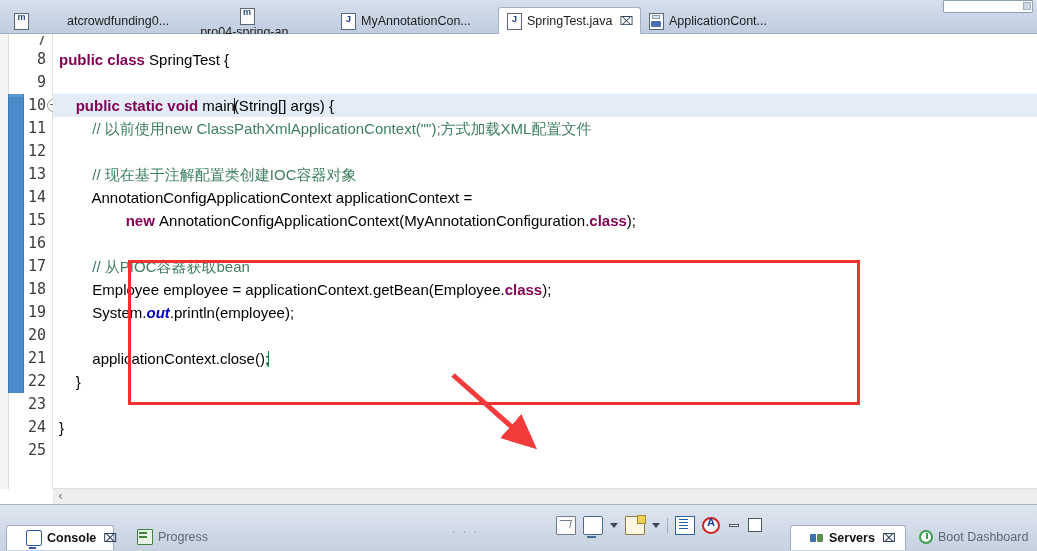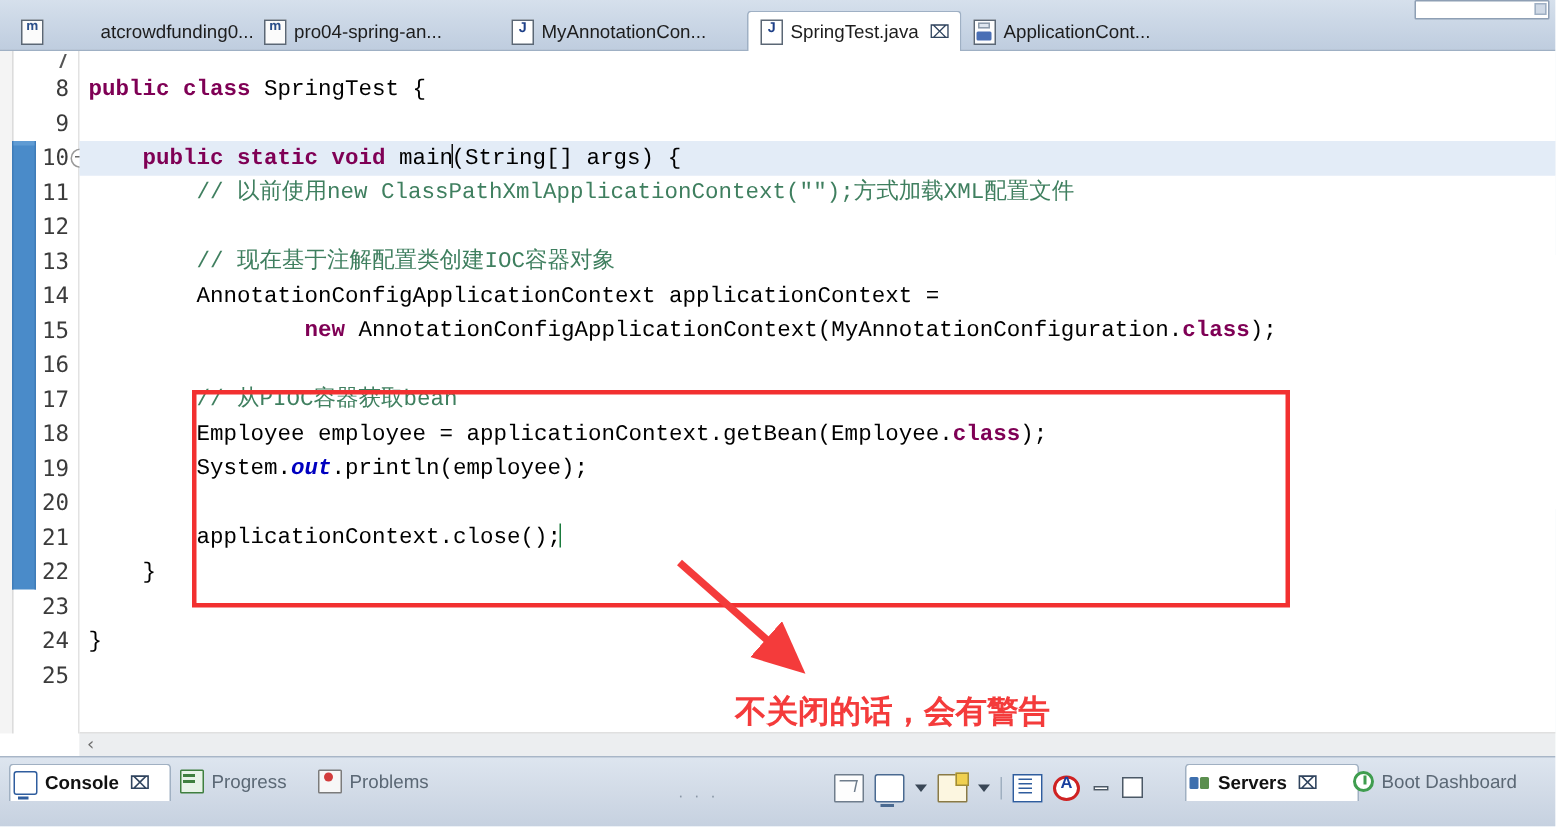--- a/index.html
+++ b/index.html
@@ -103,21 +103,21 @@
     position:relative;box-sizing:border-box;}
   .lnrow .fold{
     position:absolute;right:-8px;top:5px;width:11px;height:11px;
     border:1px solid #9a9a9a;border-radius:50%;background:#fff;
   }
   .lnrow .fold:after{
     content:"";position:absolute;left:2px;top:4px;width:5px;height:1px;background:#6a6a6a;
   }
   .code{
     position:absolute;left:53px;top:0;right:0;height:470px;
-    font-family:Liberation Mono, monospace;
+    font-family:Liberation Sans, sans-serif;
     font-size:15px;
     white-space:pre;
     color:#000000;
   }
   .crow{height:23px;line-height:23px;padding-left:6px;box-sizing:border-box;}
   .hl-row{background:#e3ecf7;}
   .hl-full{
     position:absolute;left:0;right:0;height:23px;background:#e3ecf7;
   }
   .kw{color:#7f0055;font-weight:bold;}
@@ -160,22 +160,22 @@
   .arrow-svg{position:absolute;pointer-events:none;}
 
   
   .bottombar{
     position:absolute;left:0;top:504px;width:1037px;height:47px;
     background:linear-gradient(to bottom,#dde5ef 0%,#d2dbe7 50%,#c6d1e0 100%);
     border-top:1px solid #a8b6c7;
     box-sizing:border-box;
   }
   .vtab{
-    position:absolute;top:4px;height:24px;display:flex;align-items:center;
-    font-size:12.5px;white-space:nowrap;padding:0 2px;box-sizing:border-box;
+    position:absolute;top:20px;height:24px;display:flex;align-items:center;
+    font-size:12.5px;white-space:nowrap;padding:0 19px;box-sizing:border-box;
   }
   .vtab.active{
     background:#ffffff;border:1px solid #a0b0c2;border-bottom:none;
     border-radius:3px 3px 0 0;height:25px;
     color:#111;font-weight:bold;
   }
   .vtab.inactive{color:#5b6875;}
   .vicon{width:14px;height:14px;margin-right:5px;position:relative;flex:0 0 auto;}
   .ic-console{
     background:#ffffff;border:1.5px solid #2f5d9e;border-radius:2px;
@@ -252,21 +252,21 @@
 <div class="app">
 
   <div class="tabbar">
     <div class="topright-box"></div>
 
     <div class="tabstrip">
       <div class="tab" style="width:162px;margin-left:6px;gap:33px;">
         <span class="ticon ic-m"></span>
         <span>atcrowdfunding0...</span>
       </div>
-      <div class="tab" style="width:165px;">
+      <div class="tab" style="width:165px;flex-direction:column;">
         <span class="ticon ic-m"></span>
         <span>pro04-spring-an...</span>
       </div>
       <div class="tab" style="width:165px;">
         <span class="ticon ic-j"></span>
         <span>MyAnnotationCon...</span>
       </div>
       <div class="tab active" style="width:143px;">
         <span class="ticon ic-j"></span>
         <span>SpringTest.java</span>
@@ -320,40 +320,35 @@
 
     <svg class="arrow-svg" style="left:440px;top:336px;" width="110" height="110">
       <defs>
         <marker id="ah" markerWidth="7" markerHeight="7" refX="3" refY="3.2" orient="auto">
           <path d="M0,0 L7,3.2 L0,6.4 z" fill="#f43b3b"></path>
         </marker>
       </defs>
       <line x1="13" y1="5" x2="82" y2="66" stroke="#f43b3b" stroke-width="5" marker-end="url(#ah)"></line>
     </svg>
 
-    <div class="annot-text" style="left:490px;top:426px;">不关闭的话，会有警告</div>
   </div>
 
   <div class="bottombar">
 
     <div class="vtab active" style="left:6px;width:108px;">
       <span class="vicon ic-console"></span>
       <span>Console</span>
       <span class="closex2">⌧</span>
     </div>
 
     <div class="vtab inactive" style="left:118px;width:92px;">
       <span class="vicon ic-progress"></span>
       <span>Progress</span>
     </div>
 
-    <div class="vtab inactive" style="left:210px;width:96px;">
-      <span class="vicon ic-problems"></span>
-      <span>Problems</span>
-    </div>
 
     <span class="dots" style="left:452px;top:20px;">· · ·</span>
 
     <div class="toolicons" style="left:556px;">
       <div class="tbtn tb-clear"></div>
       <div class="tbtn tb-term"></div>
       <div class="caretdown"></div>
       <div class="tbtn tb-new"></div>
       <div class="caretdown"></div>
       <div class="vsep"></div>

